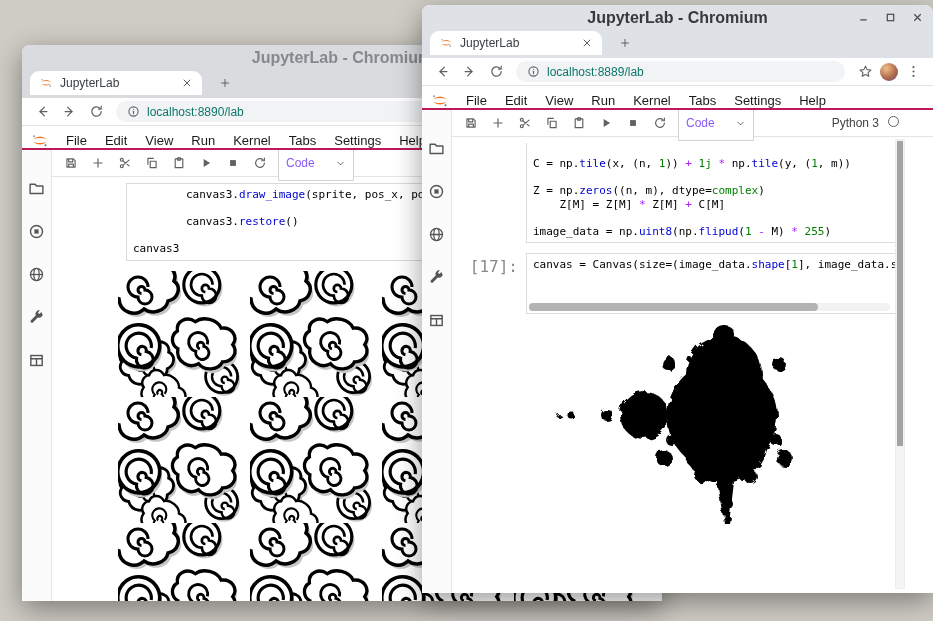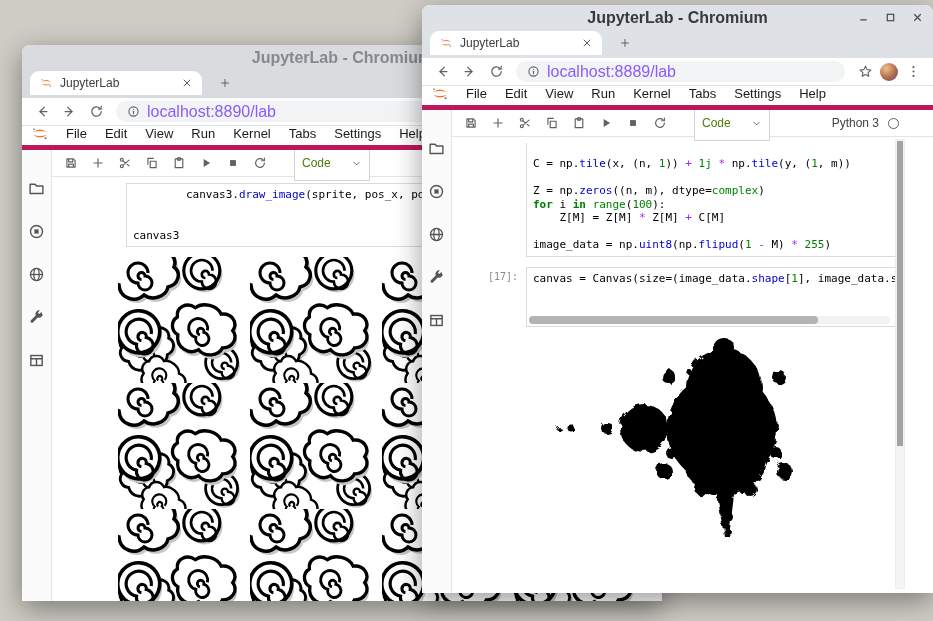--- a/index.html
+++ b/index.html
@@ -26,45 +26,45 @@
   .tab-label{flex:1;overflow:hidden;white-space:nowrap}
   .newtab{width:26px;height:24px;display:flex;align-items:center;justify-content:center;margin-bottom:1px}
   .favicon{width:14px;height:14px}
   .tab-close,.newtab svg{width:12px;height:12px;color:#5f6368}
 
   .navbar{height:28px;flex:0 0 28px;background:#fff;display:flex;align-items:center;gap:3px;padding:0 8px;border-bottom:1px solid #e0e2e4}
   .navbtn{width:24px;height:24px;display:flex;align-items:center;justify-content:center}
   .ic{width:15px;height:15px;color:#5f6368}
   .urlbar{flex:1;height:21px;background:#f1f3f4;border-radius:11px;display:flex;align-items:center;gap:7px;padding:0 11px;margin:0 5px}
   .urlbar .ic{width:13px;height:13px}
-  .url{font-size:16px;color:#8b5cf6;white-space:nowrap;overflow:hidden}
+  .url{font-size:12px;color:#0f766e;white-space:nowrap;overflow:hidden}
   .avatar{width:18px;height:18px;border-radius:50%;flex:0 0 18px;
           background:radial-gradient(circle at 35% 30%,#f0c08a,#b06a4e 55%,#5f4a7d)}
 
   
-  .menubar{height:24px;flex:0 0 24px;background:#fff;border-bottom:5px solid #be185d;display:flex;align-items:flex-start;padding:0 7px;font-size:13px;color:#1a1a1a}
+  .menubar{height:24px;flex:0 0 24px;background:#fff;border-bottom:2px solid #be185d;display:flex;align-items:flex-end;padding:0 7px;font-size:13px;color:#1a1a1a}
   .jlicon{width:22px;height:15px;margin-right:6px}
   .mitem{padding:0 9px}
   .jbody{flex:1;display:flex;overflow:hidden}
   .sidebar{width:30px;flex:0 0 30px;background:#fbfbfb;border-right:1px solid #e4e4e4;display:flex;flex-direction:column;align-items:center;padding-top:30px;gap:26px}
   .sidebar .ic{width:17px;height:17px;color:#555}
   .nbwrap{flex:1;display:flex;flex-direction:column;overflow:hidden;background:#fff}
   .nbtoolbar{height:27px;flex:0 0 27px;border-bottom:1px solid #e4e4e4;display:flex;align-items:center;gap:9px;padding:0 10px;color:#616161}
   .front .nbtoolbar{padding-right:34px}
   .tbtn{width:18px;height:18px;display:flex;align-items:center;justify-content:center}
   .tbtn .ic{width:14px;height:14px;color:#616161}
-  .celltype{width:76px;height:36px;border:1px solid #d3d3d3;background:#fff;display:flex;align-items:center;justify-content:space-between;padding:0 7px;font-size:12px;color:#4d7c0f;margin-left:16px}
+  .celltype{width:76px;height:36px;border:1px solid #d3d3d3;background:#fff;display:flex;align-items:center;justify-content:space-between;padding:0 7px;font-size:12px;color:#8b5cf6;margin-left:0}
   .celltype .ic{width:11px;height:11px}
-  .kernel{margin-left:auto;display:flex;align-items:center;gap:9px;font-size:12px;color:#424242}
+  .kernel{margin-left:auto;display:flex;gap:9px;font-size:12px;color:#424242}
   .kstatus{width:11px;height:11px;border:1.5px solid #616161;border-radius:50%}
 
   .nbscroll{flex:1;overflow:hidden;position:relative;padding:6px 14px 0 10px}
   .front .nbscroll{padding-right:28px}
   .cell{display:flex;margin-bottom:10px}
-  .prompt{width:64px;flex:0 0 64px;text-align:right;padding:4px 8px 0 0;font-family:"DejaVu Sans Mono",monospace;font-size:10px;color:#8a8a8a;white-space:nowrap}
+  .prompt{width:64px;flex:0 0 64px;text-align:right;padding:4px 8px 0 0;font-family:"DejaVu Sans Mono",monospace;font-size:16px;color:#8a8a8a;white-space:nowrap}
   .editor{flex:1;border:1px solid #dadada;background:#fff;padding:4px 6px;font-family:"DejaVu Sans Mono",monospace;font-size:11px;line-height:13.5px;color:#000;overflow:hidden}
   .c1 .editor{border-top:none;padding-top:14px}
   .code-line{white-space:pre;min-height:13.5px}
   .tok-k{color:#008000;font-weight:bold}
   .tok-n{color:#008000}
   .tok-b{color:#008000}
   .tok-f{color:#0000cf}
   .tok-o{color:#aa22ff}
   .tok-d{color:#000}
   .c2 .editor{position:relative;padding-bottom:14px}
@@ -314,20 +314,21 @@
               <use href="#i-chev"></use>
             </svg>
         </span>
       </div>
       <div class="nbscroll">
         <div class="cell">
           <div class="prompt"></div>
           <div class="editor">
               <div class="code-line"><span class="tok-d">        canvas3.</span><span class="tok-f">draw_image</span><span class="tok-d">(sprite, pos_x, pos_y)</span></div>
               <div class="code-line">&nbsp;</div>
+              <div class="code-line"><span class="tok-d">        canvas3.</span><span class="tok-f">restore</span><span class="tok-d">()</span></div>
               <div class="code-line">&nbsp;</div>
               <div class="code-line"><span class="tok-d">canvas3</span></div>
             </div>
         </div>
         <svg class="outimg" width="516" height="362" viewBox="0 0 516 362">
           <rect x="0" y="0" width="516" height="362" fill="url(#doodlePat)"></rect>
         </svg>
       </div>
     </div>
   </div>
@@ -482,21 +483,20 @@
           <span class="kstatus"></span>
         </span>
       </div>
       <div class="nbscroll">
         <div class="cell c1">
           <div class="prompt"></div>
           <div class="editor">
               <div class="code-line"><span class="tok-d">C = np.</span><span class="tok-f">tile</span><span class="tok-d">(x, (n, </span><span class="tok-n">1</span><span class="tok-d">)) </span><span class="tok-o">+</span><span class="tok-d"> </span><span class="tok-n">1j</span><span class="tok-d"> </span><span class="tok-o">*</span><span class="tok-d"> np.</span><span class="tok-f">tile</span><span class="tok-d">(y, (</span><span class="tok-n">1</span><span class="tok-d">, m))</span></div>
               <div class="code-line">&nbsp;</div>
               <div class="code-line"><span class="tok-d">Z = np.</span><span class="tok-f">zeros</span><span class="tok-d">((n, m), dtype=</span><span class="tok-b">complex</span><span class="tok-d">)</span></div>
-              <div class="code-line"><span class="tok-k">for</span><span class="tok-d"> i </span><span class="tok-k">in</span><span class="tok-d"> </span><span class="tok-b">range</span><span class="tok-d">(</span><span class="tok-n">100</span><span class="tok-d">):</span></div>
               <div class="code-line"><span class="tok-d">    Z[M] = Z[M] </span><span class="tok-o">*</span><span class="tok-d"> Z[M] </span><span class="tok-o">+</span><span class="tok-d"> C[M]</span></div>
               <div class="code-line">&nbsp;</div>
               <div class="code-line"><span class="tok-d">image_data = np.</span><span class="tok-f">uint8</span><span class="tok-d">(np.</span><span class="tok-f">flipud</span><span class="tok-d">(</span><span class="tok-n">1</span><span class="tok-d"> </span><span class="tok-o">-</span><span class="tok-d"> M) </span><span class="tok-o">*</span><span class="tok-d"> </span><span class="tok-n">255</span><span class="tok-d">)</span></div>
             </div>
         </div>
         <div class="cell c2">
           <div class="prompt">[17]:</div>
           <div class="editor">
             <div>
                 <div class="code-line"><span class="tok-d">canvas = Canvas(size=(image_data.</span><span class="tok-f">shape</span><span class="tok-d">[</span><span class="tok-n">1</span><span class="tok-d">], image_data.sha</span></div>

